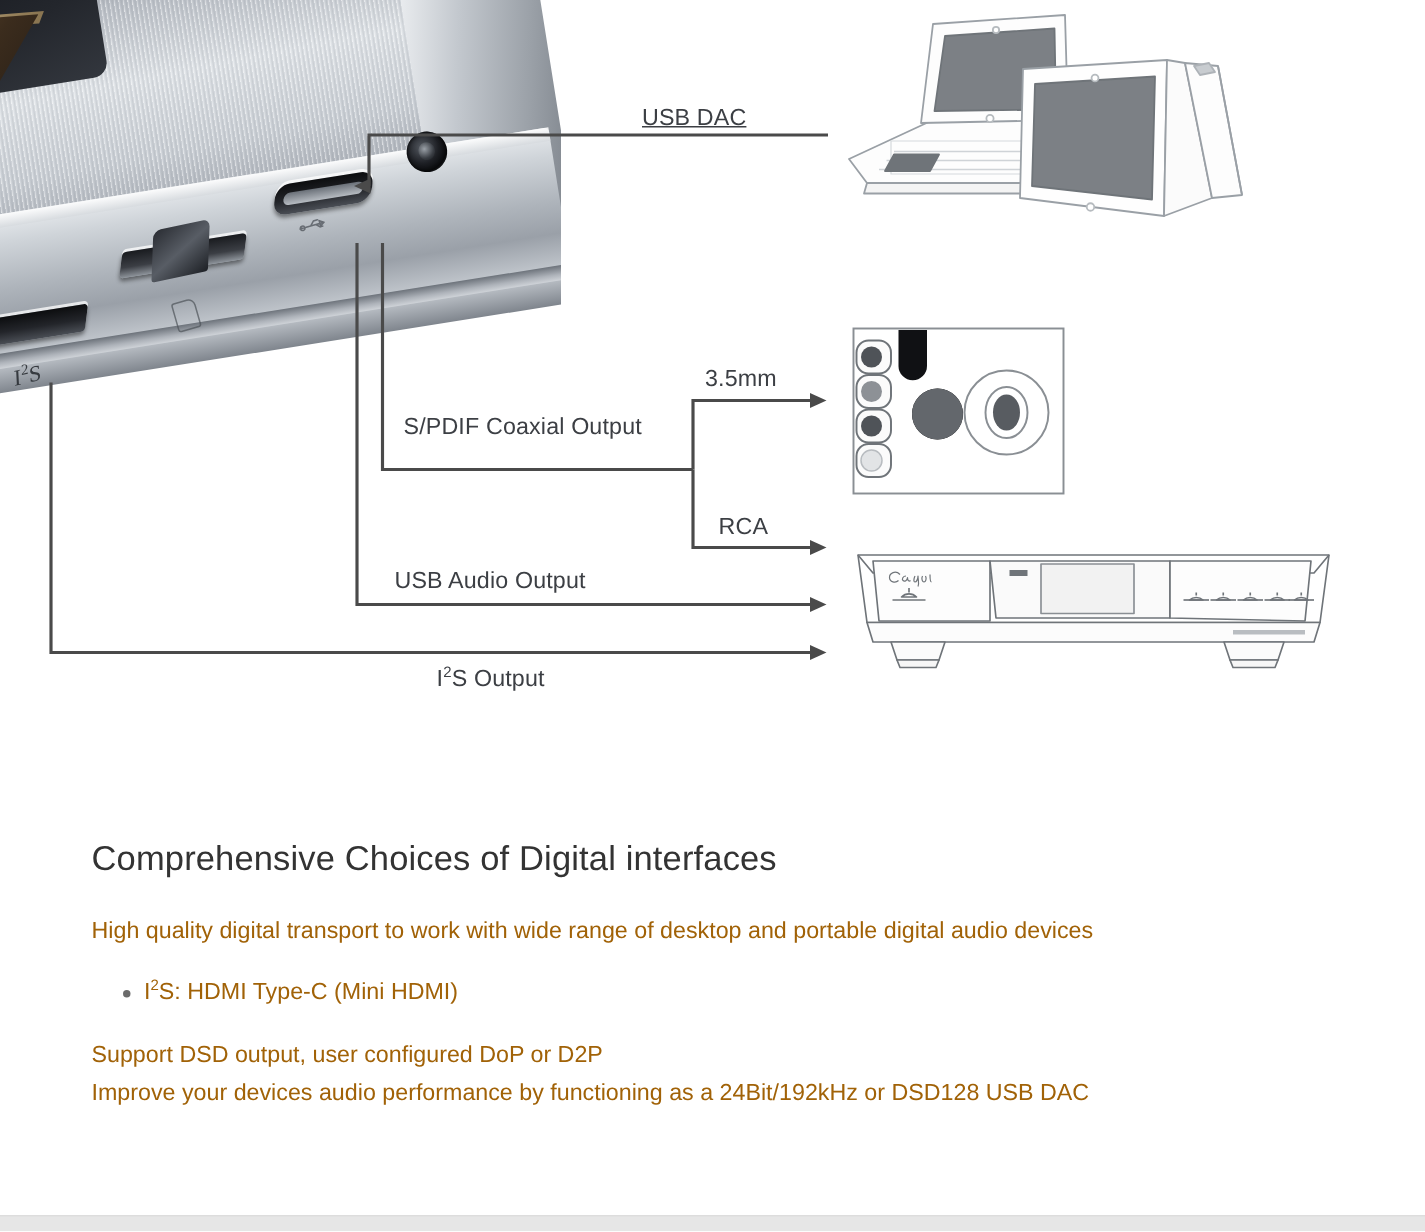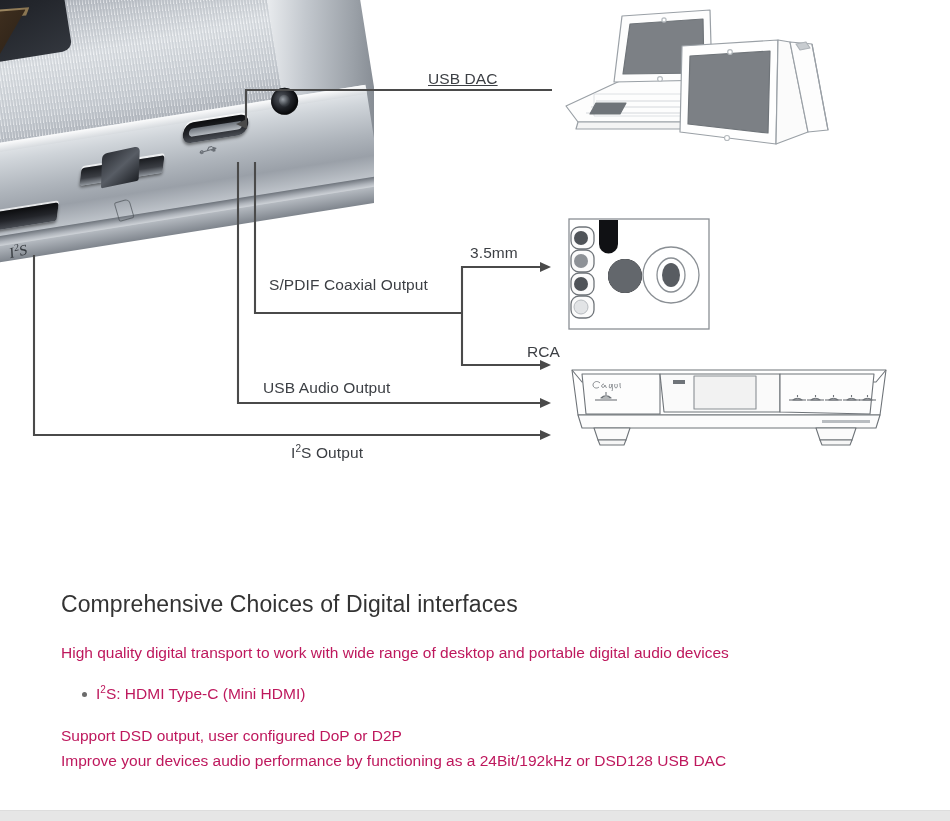--- a/index.html
+++ b/index.html
@@ -202,43 +202,43 @@
   .lbl {
     position: absolute;
     font-size: 15.5px;
     color: #3c3f44;
     white-space: nowrap;
     letter-spacing: .1px;
   }
   #lbl-usb-dac   { left: 428px; top: 70px; text-decoration: underline; }
   #lbl-35mm      { left: 470px; top: 244px; }
   #lbl-spdif     { left: 269px; top: 276px; }
-  #lbl-rca       { left: 479px; top: 343px; margin-left: 48px; }
+  #lbl-rca       { left: 479px; top: 343px; }
   #lbl-usbaudio  { left: 263px; top: 379px; }
   #lbl-i2sout    { left: 291px; top: 443px; }
   .lbl sup { font-size: 10px; vertical-align: super; }
 
   
   #copy {
     position: absolute;
-    left: 0; top: 577px;
+    left: 0; top: 545px;
     width: 950px;
   }
   #copy-title {
     margin: 0;
     padding: 14px 0 0 61px;
     font-size: 23px;
     font-weight: 400;
     color: #333333;
     letter-spacing: .1px;
   }
   #copy-body {
     padding: 22px 0 0 61px;
     font-size: 15.5px;
-    color: #be185d;
+    color: #a16207;
     line-height: 1.63;
   }
   #copy-body .line { white-space: nowrap; }
   #copy-list { list-style: none; margin: 16px; padding: 0; }
   #copy-list li {
     position: relative;
     padding-left: 19px;
     white-space: nowrap;
   }
   #copy-list li::before {

